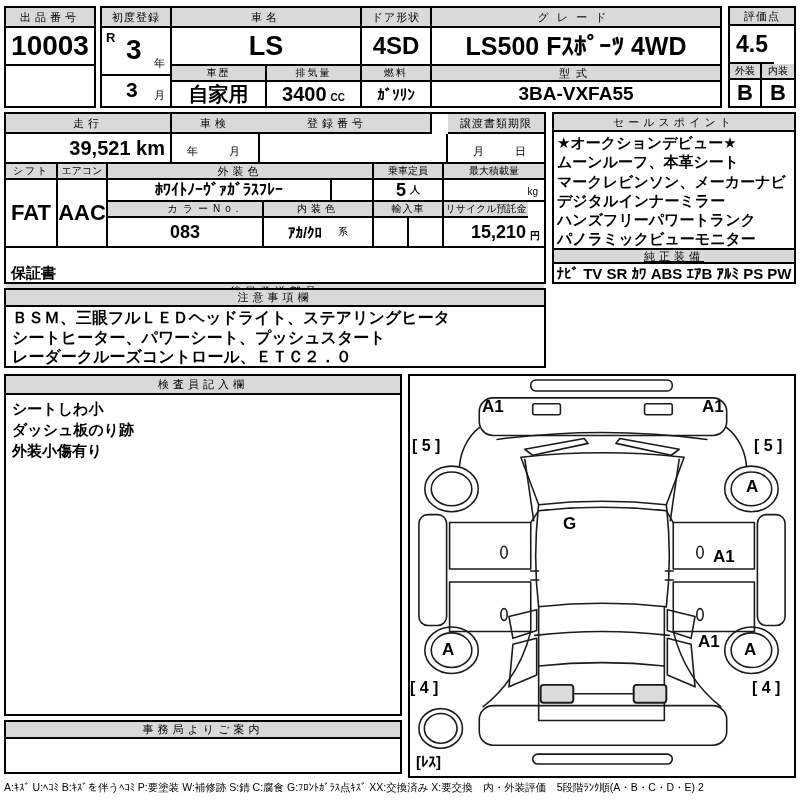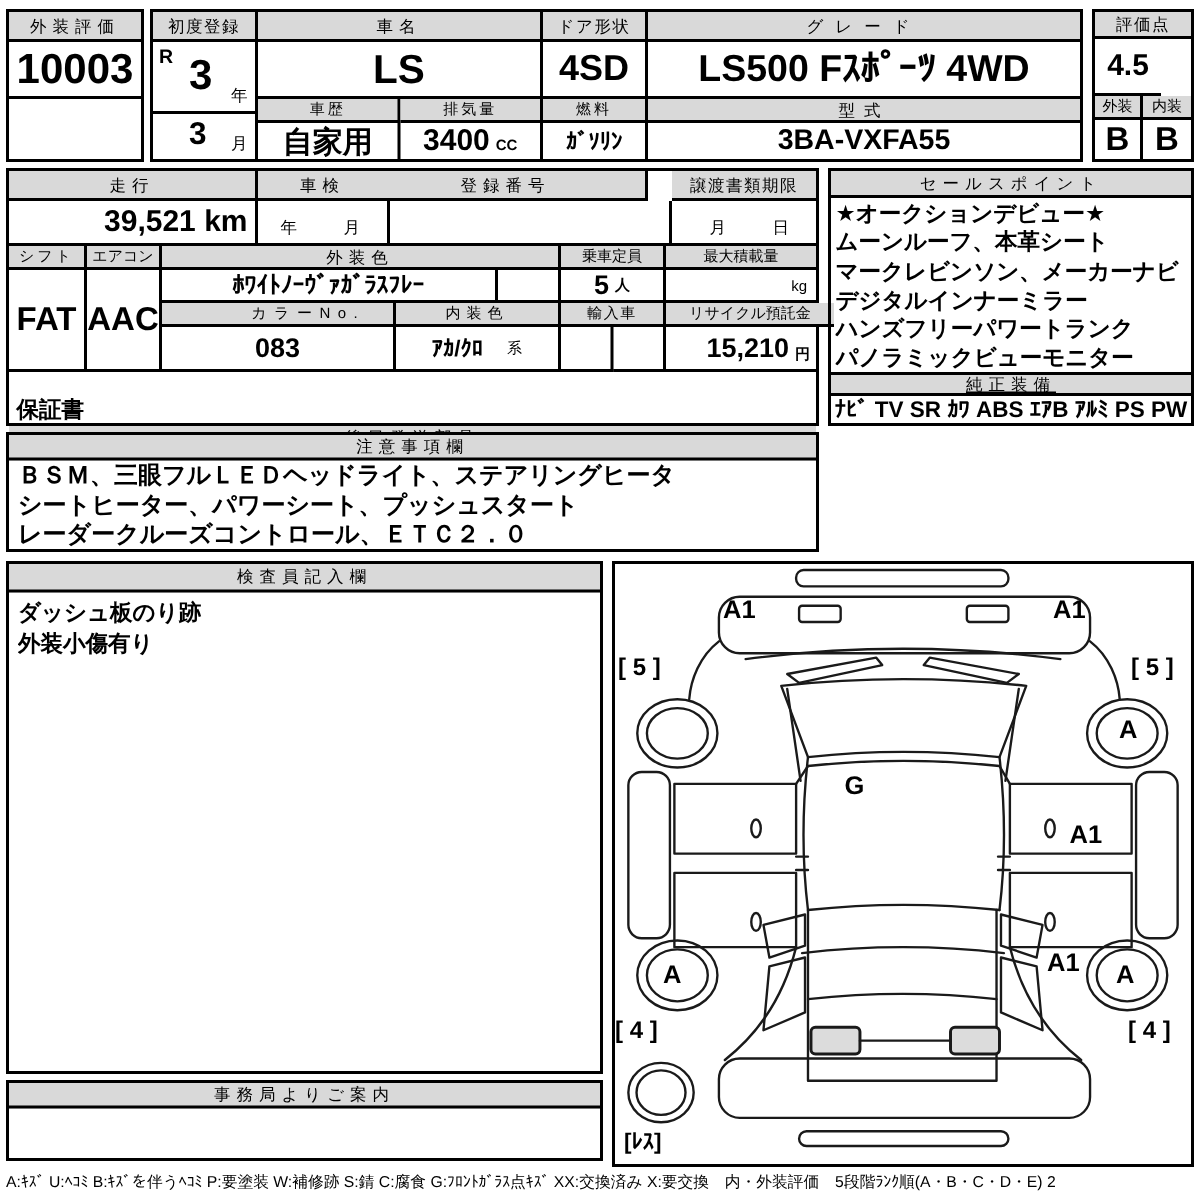--- a/index.html
+++ b/index.html
@@ -23,21 +23,21 @@
   .lines div{white-space:nowrap;overflow:hidden;}
   .dlabel{position:absolute;font-weight:bold;font-size:17px;line-height:1;white-space:nowrap;}
   svg{display:block;}
 </style>
 </head>
 <body>
 
 <div class="sheet">
 
   <div class="abs b2" style="left:4px;top:6px;width:92px;height:102px;">
-    <div class="cell hdr bb" style="left:0;top:0;width:88px;height:20px;">外装評価</div>
+    <div class="cell hdr bb" style="left:0;top:0;width:88px;height:20px;">出品番号</div>
     <div class="cell bold bb" style="left:0;top:20px;width:88px;height:38px;font-size:28px;">10003</div>
     <div class="cell" style="left:0;top:58px;width:88px;height:40px;"></div>
   </div>
 
   <div class="abs b2" style="left:100px;top:6px;width:622px;height:102px;">
     <div class="cell hdr br bb" style="left:0;top:0;width:70px;height:20px;letter-spacing:1px;">初度登録</div>
     <div class="cell hdr br bb" style="left:70px;top:0;width:190px;height:20px;">車名</div>
     <div class="cell hdr br bb" style="left:260px;top:0;width:70px;height:20px;letter-spacing:1px;">ドア形状</div>
     <div class="cell hdr bb" style="left:330px;top:0;width:288px;height:20px;letter-spacing:8px;">グレード</div>
 
@@ -64,21 +64,21 @@
     <div class="cell br" style="left:165px;top:74px;width:95px;height:24px;">
       <span class="bold" style="font-size:20px;">3400</span>
       <span class="unit">CC</span>
     </div>
     <div class="cell bold br" style="left:260px;top:74px;width:70px;height:24px;font-size:15px;">ｶﾞｿﾘﾝ</div>
     <div class="cell bold" style="left:330px;top:74px;width:288px;height:24px;font-size:19px;">3BA-VXFA55</div>
   </div>
 
   <div class="abs b2" style="left:728px;top:6px;width:68px;height:102px;">
     <div class="cell hdr bb" style="left:0;top:0;width:64px;height:18px;letter-spacing:1px;text-align:right;">評価点</div>
-    <div class="cell bold bb" style="left:0;top:18px;width:44px;height:38px;font-size:20px;">4.5</div>
+    <div class="cell bold bb" style="left:0;top:18px;width:44px;height:38px;font-size:23px;">4.5</div>
     <div class="cell hdr sm br bb" style="left:0;top:56px;width:32px;height:16px;letter-spacing:0;">外装</div>
     <div class="cell hdr sm bb" style="left:32px;top:56px;width:32px;height:16px;letter-spacing:0;">内装</div>
     <div class="cell bold br" style="left:0;top:72px;width:32px;height:26px;font-size:22px;">B</div>
     <div class="cell bold" style="left:32px;top:72px;width:32px;height:26px;font-size:22px;">B</div>
   </div>
 
   <div class="abs b2" style="left:4px;top:112px;width:542px;height:172px;">
     <div class="cell hdr br bb" style="left:0;top:0;width:166px;height:20px;">走行</div>
     <div class="cell hdr br bb" style="left:166px;top:0;width:88px;height:20px;">車検</div>
     <div class="cell hdr br bb" style="left:238px;top:0;width:188px;height:20px;">登録番号</div>
@@ -102,21 +102,21 @@
     <div class="cell br bb" style="left:326px;top:66px;width:42px;height:22px;"></div>
     <div class="cell br bb" style="left:368px;top:66px;width:70px;height:22px;">
       <span class="bold" style="font-size:18px;">5</span>
       <span class="unit">人</span>
     </div>
     <div class="cell bottom right bb" style="left:438px;top:66px;width:100px;height:22px;font-size:10px;padding:0 6px 3px 0;">kg</div>
 
     <div class="cell hdr sm br bb" style="left:102px;top:88px;width:156px;height:16px;letter-spacing:5px;padding-left:41px;">カラーNo.</div>
     <div class="cell hdr sm br bb" style="left:258px;top:88px;width:110px;height:16px;letter-spacing:4px;">内装色</div>
     <div class="cell hdr sm br bb" style="left:368px;top:88px;width:70px;height:16px;letter-spacing:1px;">輸入車</div>
-    <div class="cell hdr sm bb" style="left:438px;top:88px;width:112px;height:16px;letter-spacing:0;">リサイクル預託金</div>
+    <div class="cell hdr sm bb" style="left:438px;top:88px;width:84px;height:16px;letter-spacing:0;">リサイクル預託金</div>
 
     <div class="cell bold br bb" style="left:102px;top:104px;width:156px;height:30px;font-size:18px;">083</div>
     <div class="cell br bb" style="left:258px;top:104px;width:110px;height:30px;">
       <span class="bold" style="font-size:15px;">ｱｶ/ｸﾛ</span>
       <span style="font-size:10px;margin-left:16px;">系</span>
     </div>
     <div class="cell br bb" style="left:368px;top:104px;width:35px;height:30px;"></div>
     <div class="cell br bb" style="left:403px;top:104px;width:35px;height:30px;"></div>
     <div class="cell right bb" style="left:438px;top:104px;width:100px;height:30px;padding-right:4px;">
       <span class="bold" style="font-size:18px;">15,210</span>
@@ -147,20 +147,21 @@
       <div>パノラミックビューモニター</div>
     </div>
     <div class="cell hdr bt bb" style="left:0;top:134px;width:240px;height:16px;">純正装備</div>
     <div class="cell bold" style="left:0;top:150px;width:240px;height:18px;font-size:15px;">ﾅﾋﾞ TV SR ｶﾜ ABS ｴｱB ｱﾙﾐ PS PW</div>
   </div>
 
 
   <div class="abs b2" style="left:4px;top:374px;width:398px;height:342px;">
     <div class="cell hdr bb" style="left:0;top:0;width:394px;height:19px;">検査員記入欄</div>
     <div class="lines" style="left:0;top:19px;width:394px;font-size:15px;line-height:21px;padding:3px 0 0 6px;">
+      <div>シートしわ小</div>
       <div>ダッシュ板のり跡</div>
       <div>外装小傷有り</div>
     </div>
   </div>
 
   <div class="abs b2" style="left:4px;top:720px;width:398px;height:54px;">
     <div class="cell hdr bb" style="left:0;top:0;width:394px;height:17px;">事務局よりご案内</div>
   </div>
 
   <div class="abs b2" style="left:408px;top:374px;width:388px;height:404px;">

